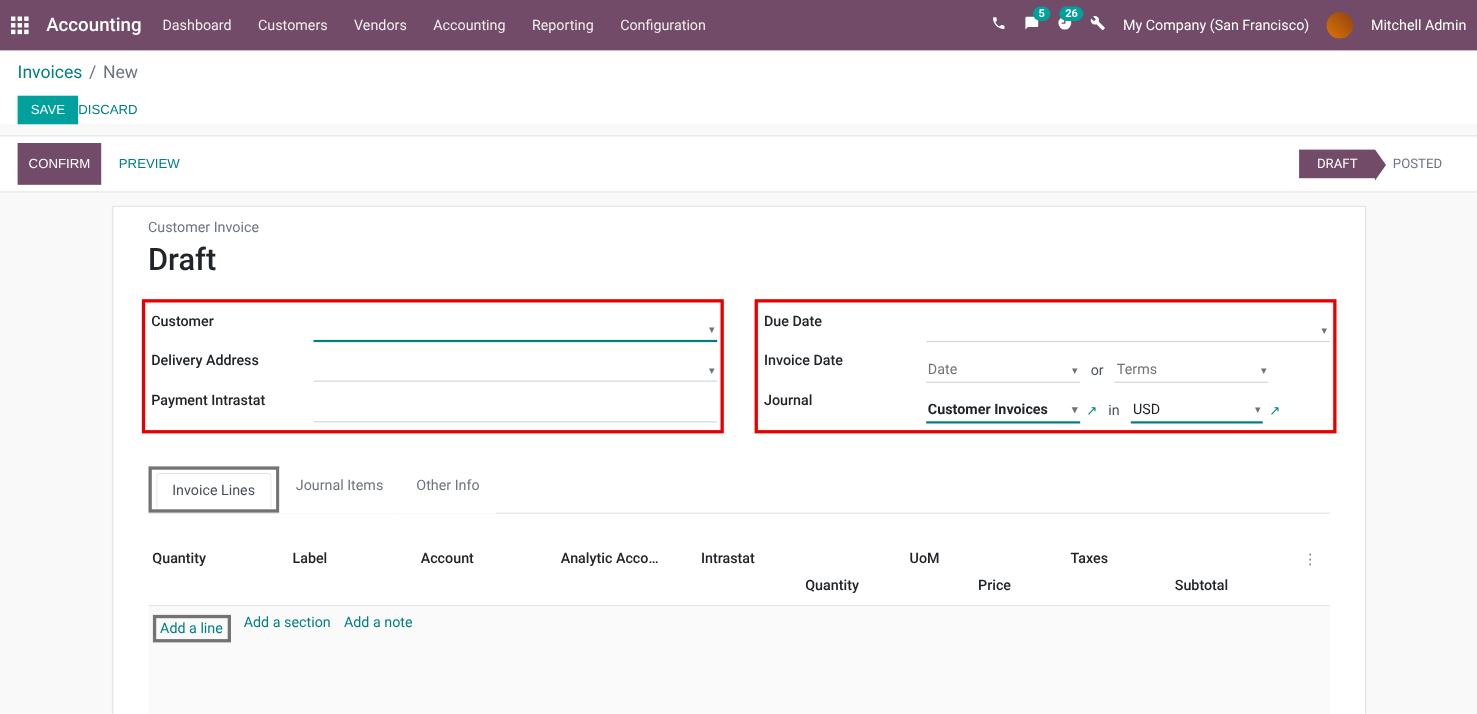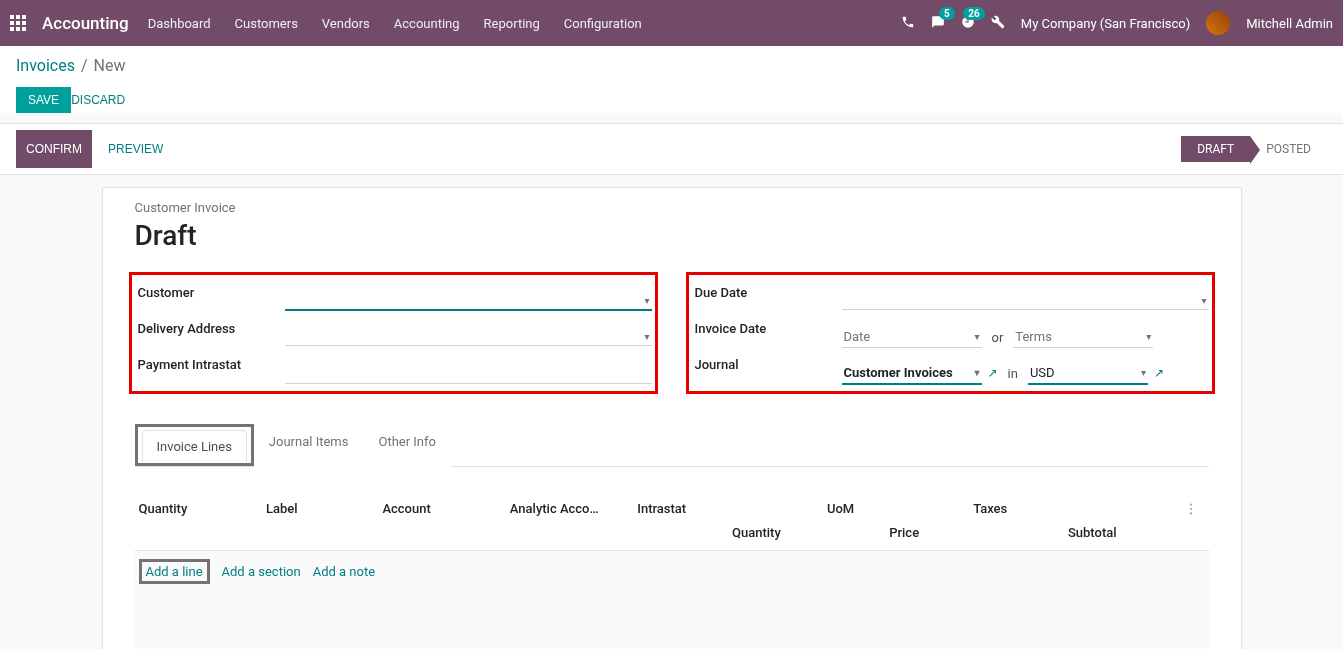--- a/index.html
+++ b/index.html
@@ -62,21 +62,21 @@
 
 
 .tabs { display: flex; border-bottom: 1px solid #dee2e6; }
 .tab { padding: 8px 14px; cursor: pointer; color: #6c757d; font-size: 13px; border: 1px solid transparent; border-bottom: none; position: relative; top: 1px; background: #fff;}
 .tab.active { border-color: #dee2e6; border-radius: 4px 4px 0 0; color: #495057; background: #fff; }
 
 
 .tbl-header { display: grid; grid-template-columns: 1.1fr 1fr 1.1fr 1.1fr 0.8fr 0.8fr 0.5fr 0.7fr 0.8fr 1fr 20px; gap: 8px; padding: 10px 4px; border-bottom: 1px solid #dee2e6; font-weight: 500; font-size: 13px; align-items: center; }
 .tbl-header .right { text-align: left; margin-top: 48px; }
 .tbl-body { min-height: 120px; padding: 8px 4px; background: #fafafa; }
-.add-links { display: flex; gap: 12px; font-size: 13px; align-items: center; }
+.add-links { display: flex; gap: 12px; font-size: 13px; }
 .add-links a { color: #017e84; text-decoration: none; cursor: pointer; }
 .kebab { cursor: pointer; color: #6c757d; }
 
 svg { width: 14px; height: 14px; fill: currentColor; }
 </style>
 </head>
 <body>
 
 <div class="navbar">
   <div class="nav-left">

